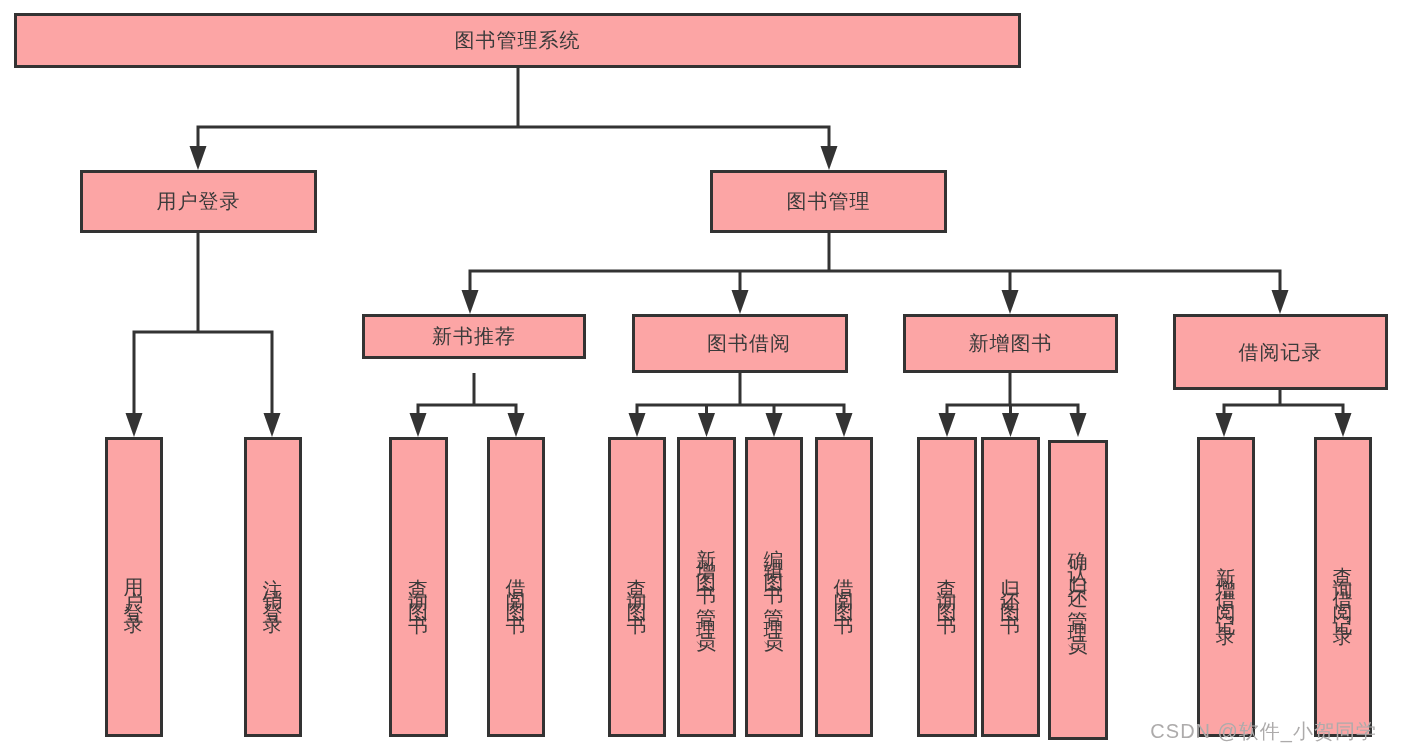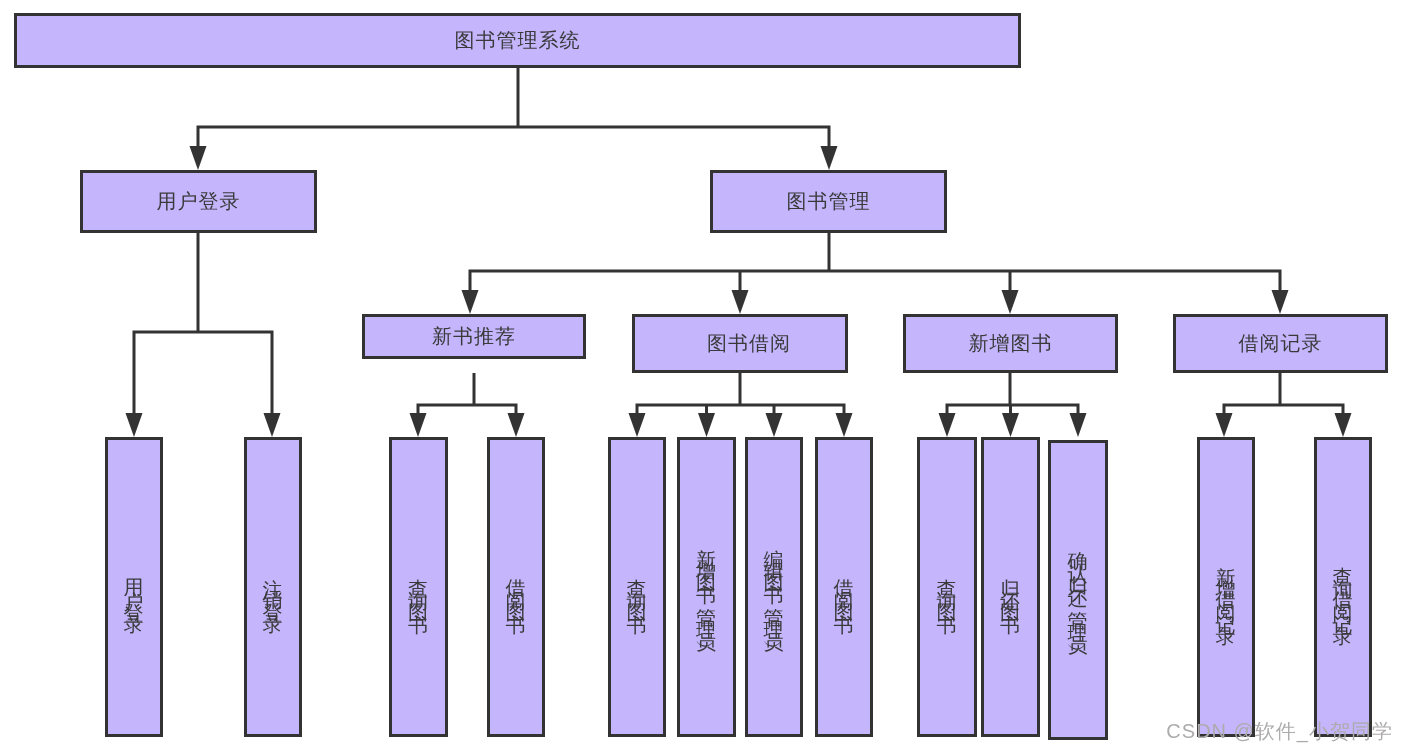--- a/index.html
+++ b/index.html
@@ -4,35 +4,35 @@
 <style>
   :root { --line:#333333; --text:#3a3a3a; --wm:#adabab; --bg:#ffffff; }
   * { margin:0; padding:0; box-sizing:border-box; }
   body { background:#fff; font-family:"Liberation Sans","DejaVu Sans",sans-serif; }
   .stage {
     position:relative; width:1405px; height:747px;
     background:var(--bg,#fff); overflow:hidden;
     color:var(--text,#3a3a3a);
   }
   .node {
-    position:absolute; background:#c4b5fd;
+    position:absolute; background:#fca5a5;
     border:3px solid var(--line,#333);
     display:flex; align-items:center; justify-content:center;
     font-size:20px; color:var(--text,#3a3a3a);
     letter-spacing:1px;
   }
   .node.v span {
     writing-mode:vertical-rl; text-orientation:mixed;
     letter-spacing:12px; line-height:1;
   }
   svg.wires { position:absolute; left:0; top:0; pointer-events:none; }
   svg.wires path { stroke:var(--line,#333); stroke-width:3; fill:none; }
   svg.wires polygon { fill:var(--line,#333); stroke:none; }
   .watermark {
-    position:absolute; right:12px; top:718px;
+    position:absolute; right:28px; top:718px;
     font-size:20px; color:var(--wm,#adabab); letter-spacing:1px;
     white-space:nowrap;
   }
 </style>
 </head>
 <body>
 
 <div class="stage">
 
   <svg class="wires" width="1405" height="747" viewBox="0 0 1405 747">
@@ -103,21 +103,21 @@
 
   <div class="node" style="left:362px; top:314px; width:224px; height:45px;">
     <span>新书推荐</span>
   </div>
   <div class="node" style="left:632px; top:314px; width:216px; height:59px;padding-left:18px;">
     <span>图书借阅</span>
   </div>
   <div class="node" style="left:903px; top:314px; width:215px; height:59px;">
     <span>新增图书</span>
   </div>
-  <div class="node" style="left:1173px; top:314px; width:215px; height:59px;">
+  <div class="node" style="left:1173px; top:314px; width:215px; height:76px;">
     <span>借阅记录</span>
   </div>
 
   <div class="node v" style="left:105px; top:437px; width:58px; height:300px;">
     <span>用户登录</span>
   </div>
   <div class="node v" style="left:244px; top:437px; width:58px; height:300px;">
     <span>注销登录</span>
   </div>
 

